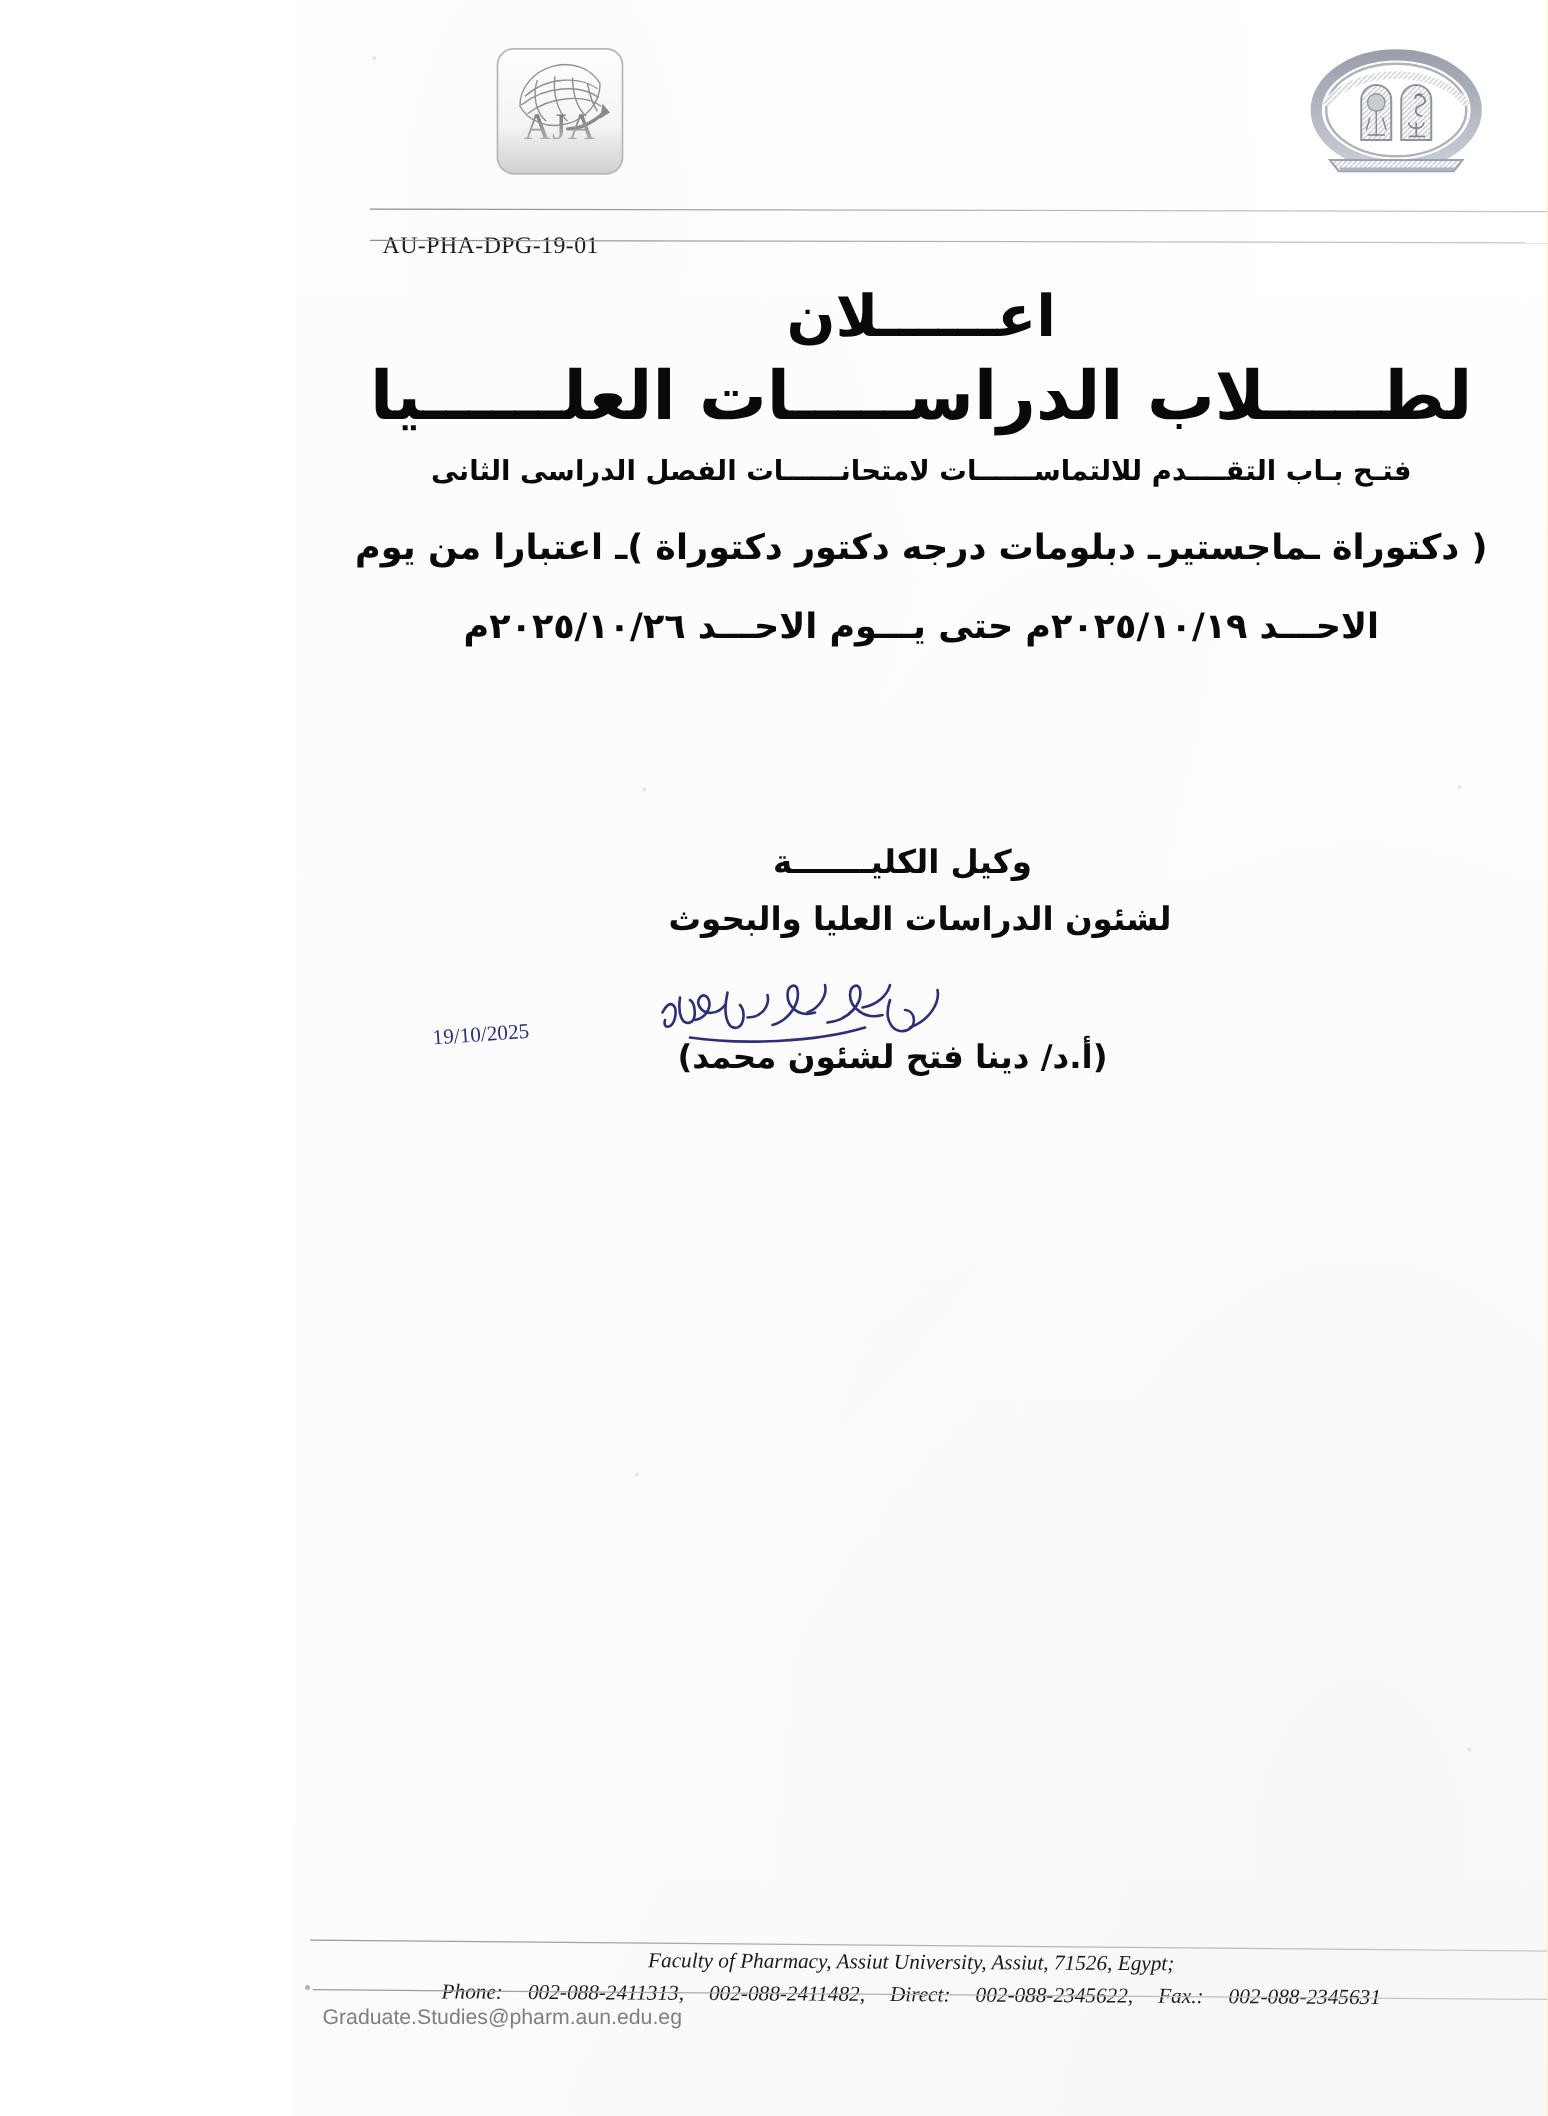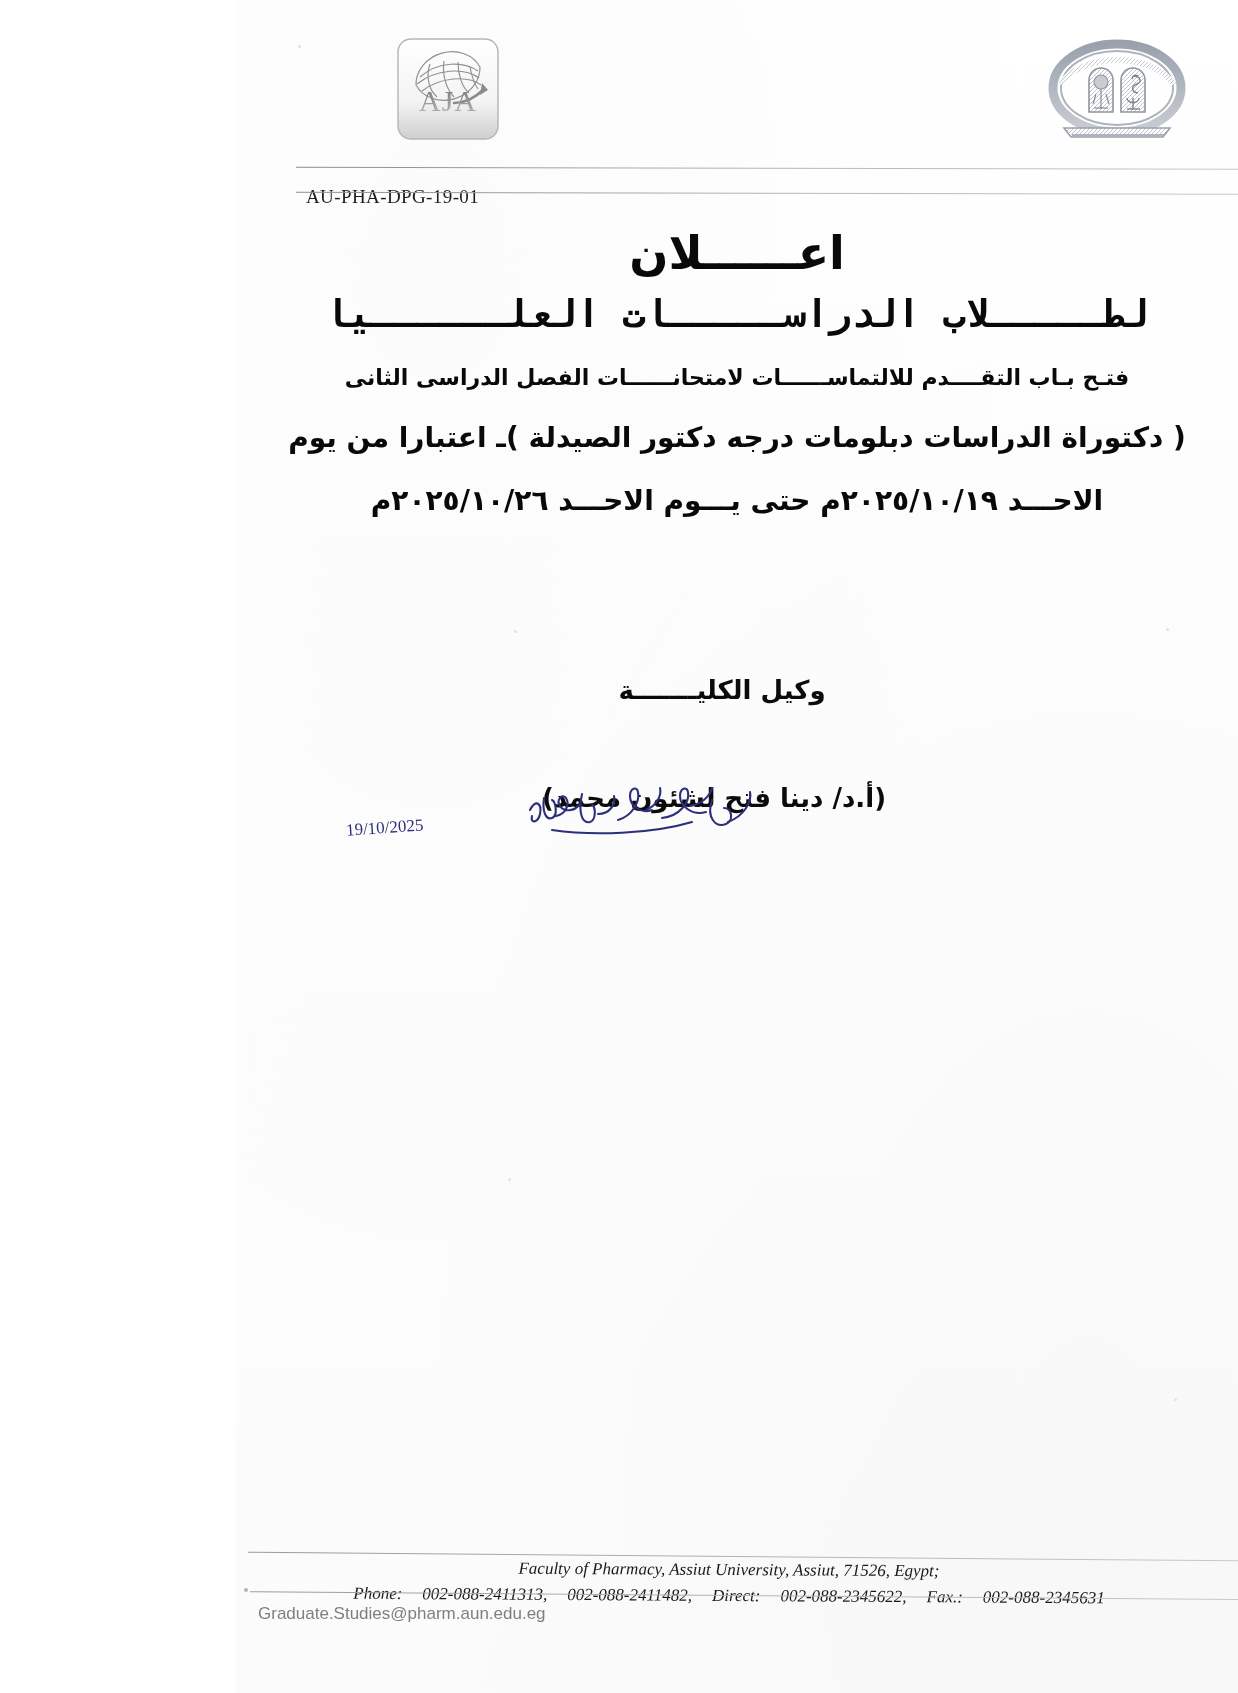--- a/index.html
+++ b/index.html
@@ -91,23 +91,22 @@
     font-weight: 700;
     color: #090909;
     white-space: nowrap;
   }
   .ar-title-1 {
     font-size: 46px;
     line-height: 62px;
     letter-spacing: 0px;
   }
   .ar-title-2 {
-    font-size: 38px;
+    font-size: 54px;
     line-height: 66px;
-    font-family: Liberation Mono, monospace;
   }
   .ar-body-1 {
     font-size: 22px;
     line-height: 56px;
     letter-spacing: -0.2px;
   }
   .ar-body-2 {
     font-size: 28px;
     line-height: 64px;
   }
@@ -321,26 +320,27 @@
   </div>
 
   <div class="code-rule-top"></div>
   <div class="doc-code">AU-PHA-DPG-19-01</div>
   <div class="code-rule-bottom"></div>
 
   <div class="ar-block">
     <div class="ar-line ar-title-1">اعــــــلان</div>
     <div class="ar-line ar-title-2">لطـــــلاب الدراســـــات العلــــــيا</div>
     <div class="ar-line ar-body-1">فتـح بـاب التقــــدم للالتماســــــات لامتحانــــــات الفصل الدراسى الثانى</div>
-    <div class="ar-line ar-body-2">( دكتوراة الدراسات دبلومات  درجه دكتور الصيدلة )ـ اعتبارا من يوم</div>
+    <div class="ar-line ar-body-2">( دكتوراة ـماجستيرـ دبلومات  درجه دكتور دكتوراة )ـ اعتبارا من يوم</div>
     <div class="ar-line ar-body-3">الاحـــد ٢٠٢٥/١٠/١٩م حتى يـــوم  الاحـــد ٢٠٢٥/١٠/٢٦م</div>
   </div>
 
   <div class="sign-block">
     <div class="sign-line sign-role-1">وكيل الكليـــــــة</div>
+    <div class="sign-line sign-role-2">لشئون الدراسات العليا والبحوث</div>
     <div style="height:64px"></div>
     <div class="sign-line sign-name">(أ.د/ دينا فتح لشئون محمد)</div>
   </div>
 
   <div class="handsign">
     <svg viewBox="0 0 260 66" xmlns="http://www.w3.org/2000/svg" aria-hidden="true">
       <g fill="none" stroke="#2c2f7a" stroke-width="2.1" stroke-linecap="round" stroke-linejoin="round">
         <path d="M8 30 c6 -12 12 -6 10 4 c-2 9 -10 10 -8 2"></path>
         <path d="M22 18 c-2 14 2 22 8 20 c6 -2 4 -16 0 -18"></path>
         <path d="M34 36 c10 -2 14 -12 10 -18 c-4 -5 -10 2 -6 8 c4 6 14 6 20 -2"></path>

